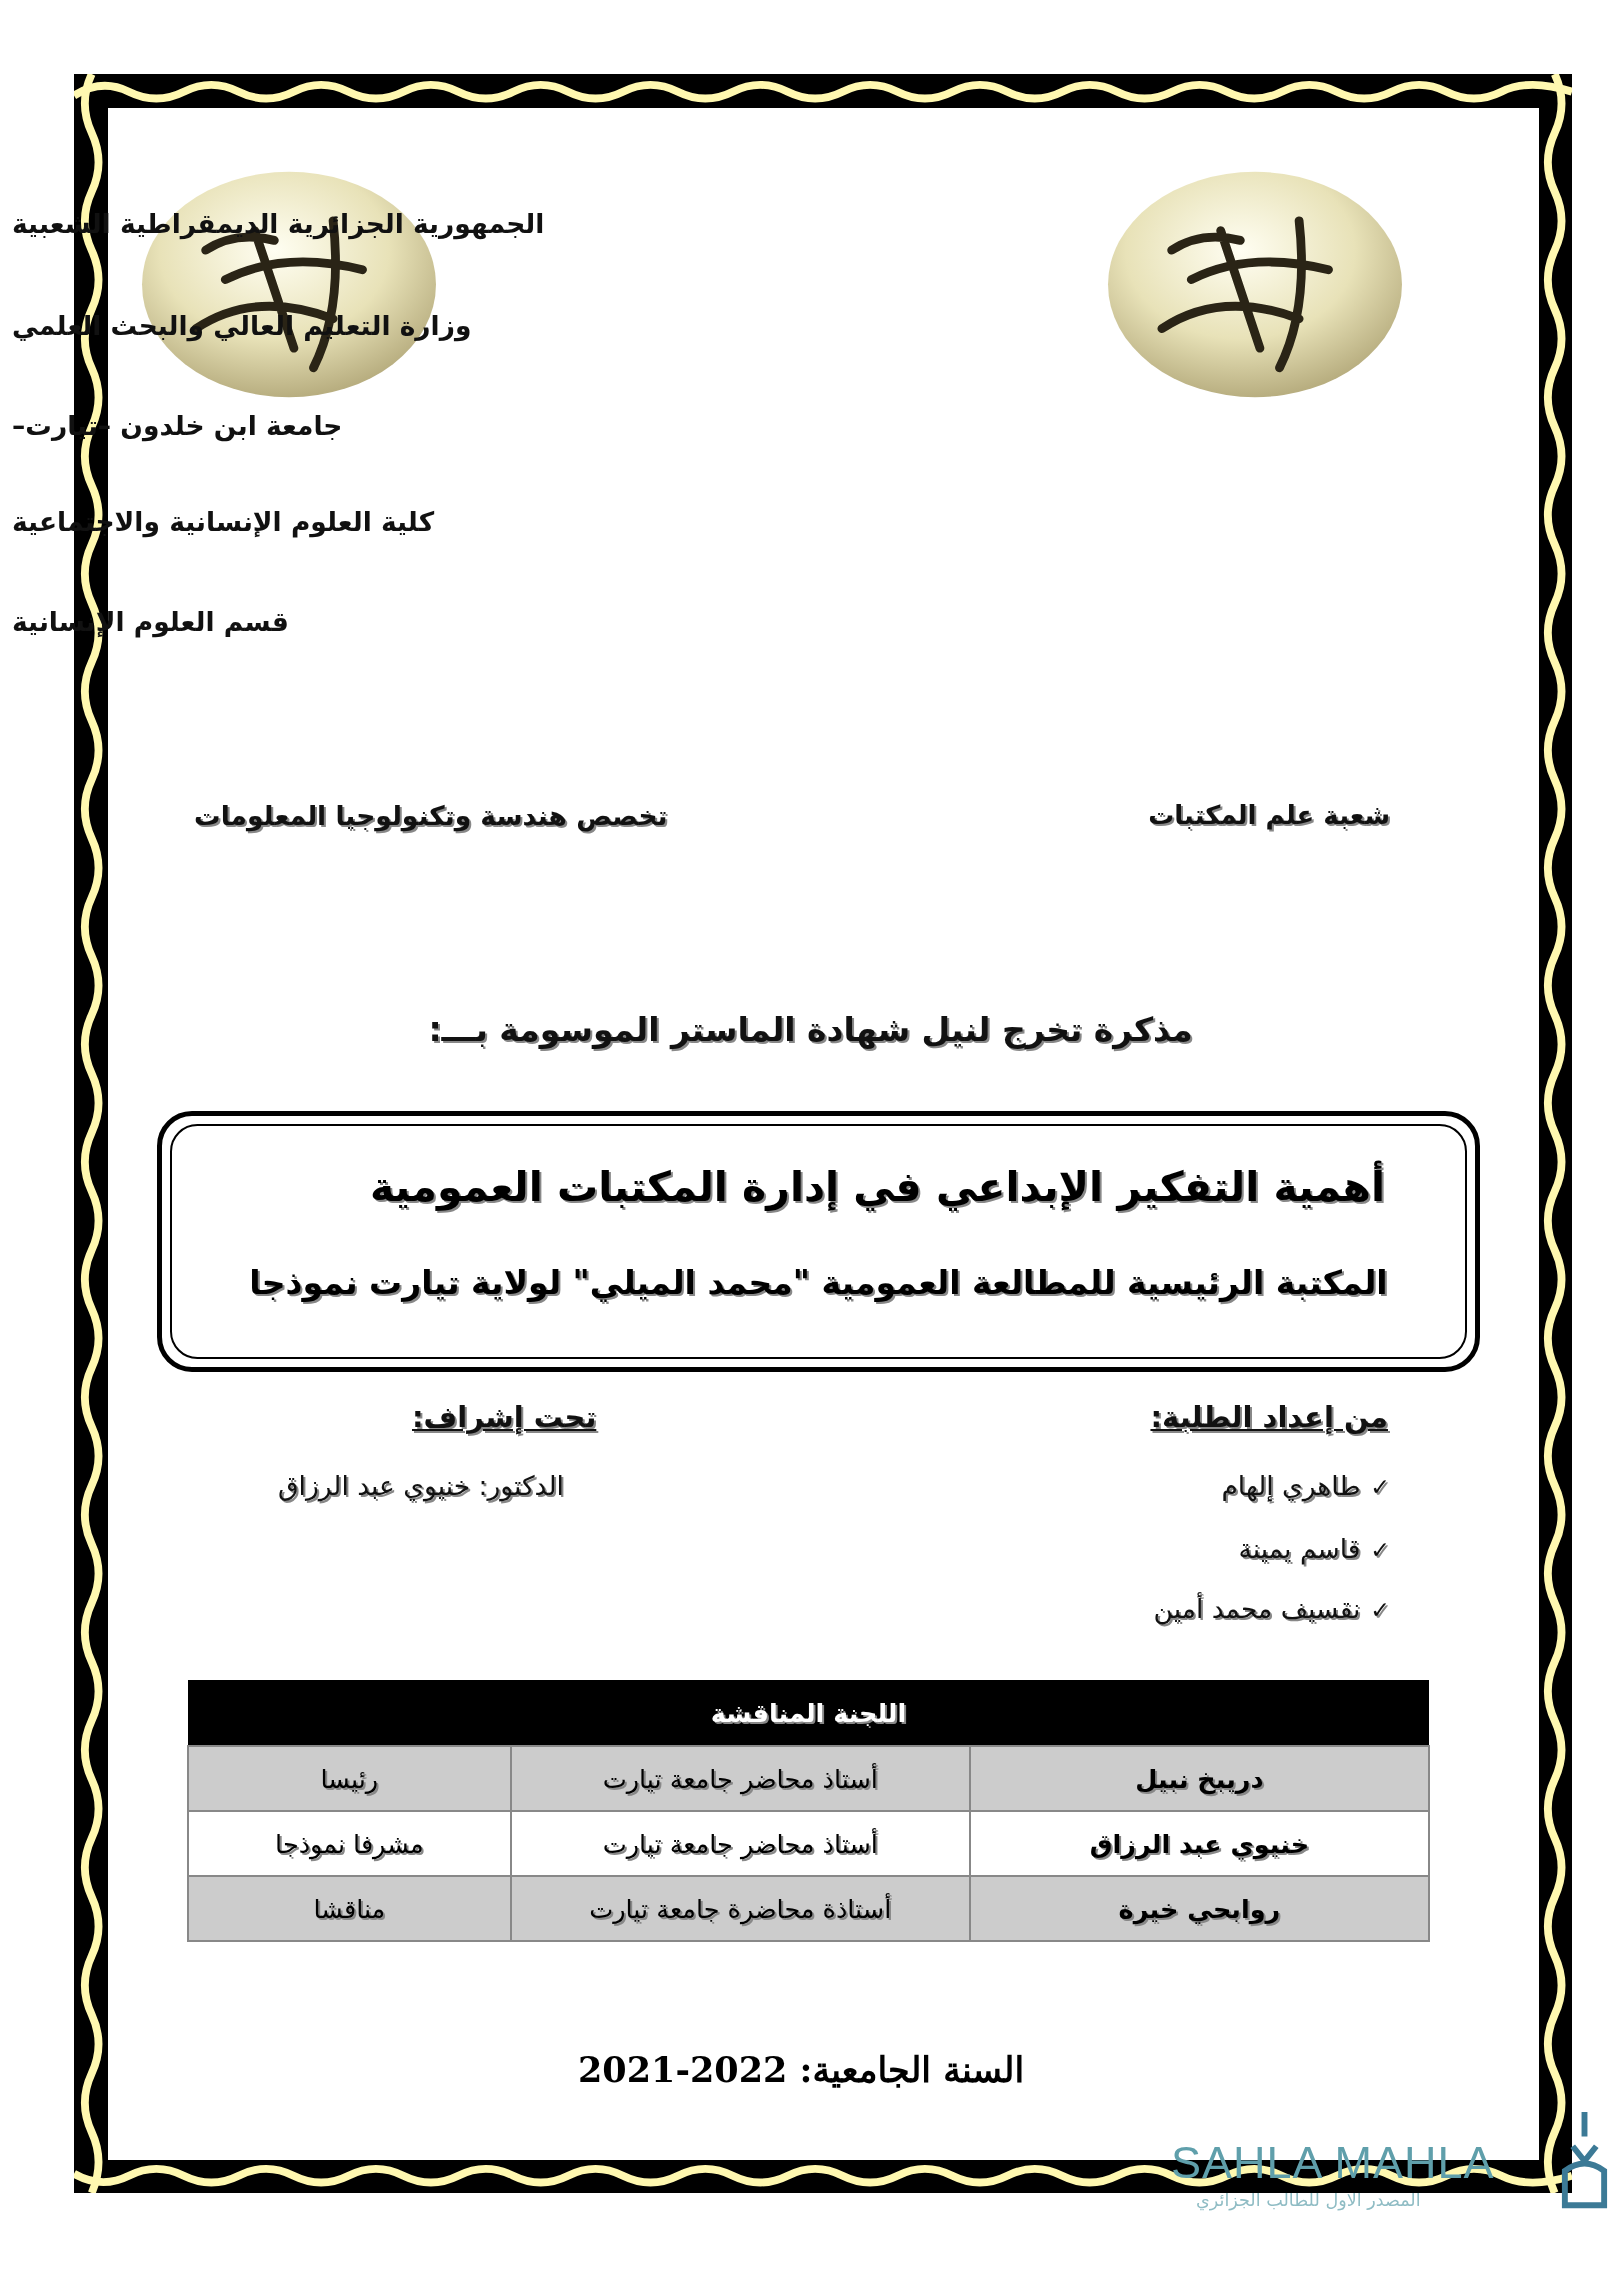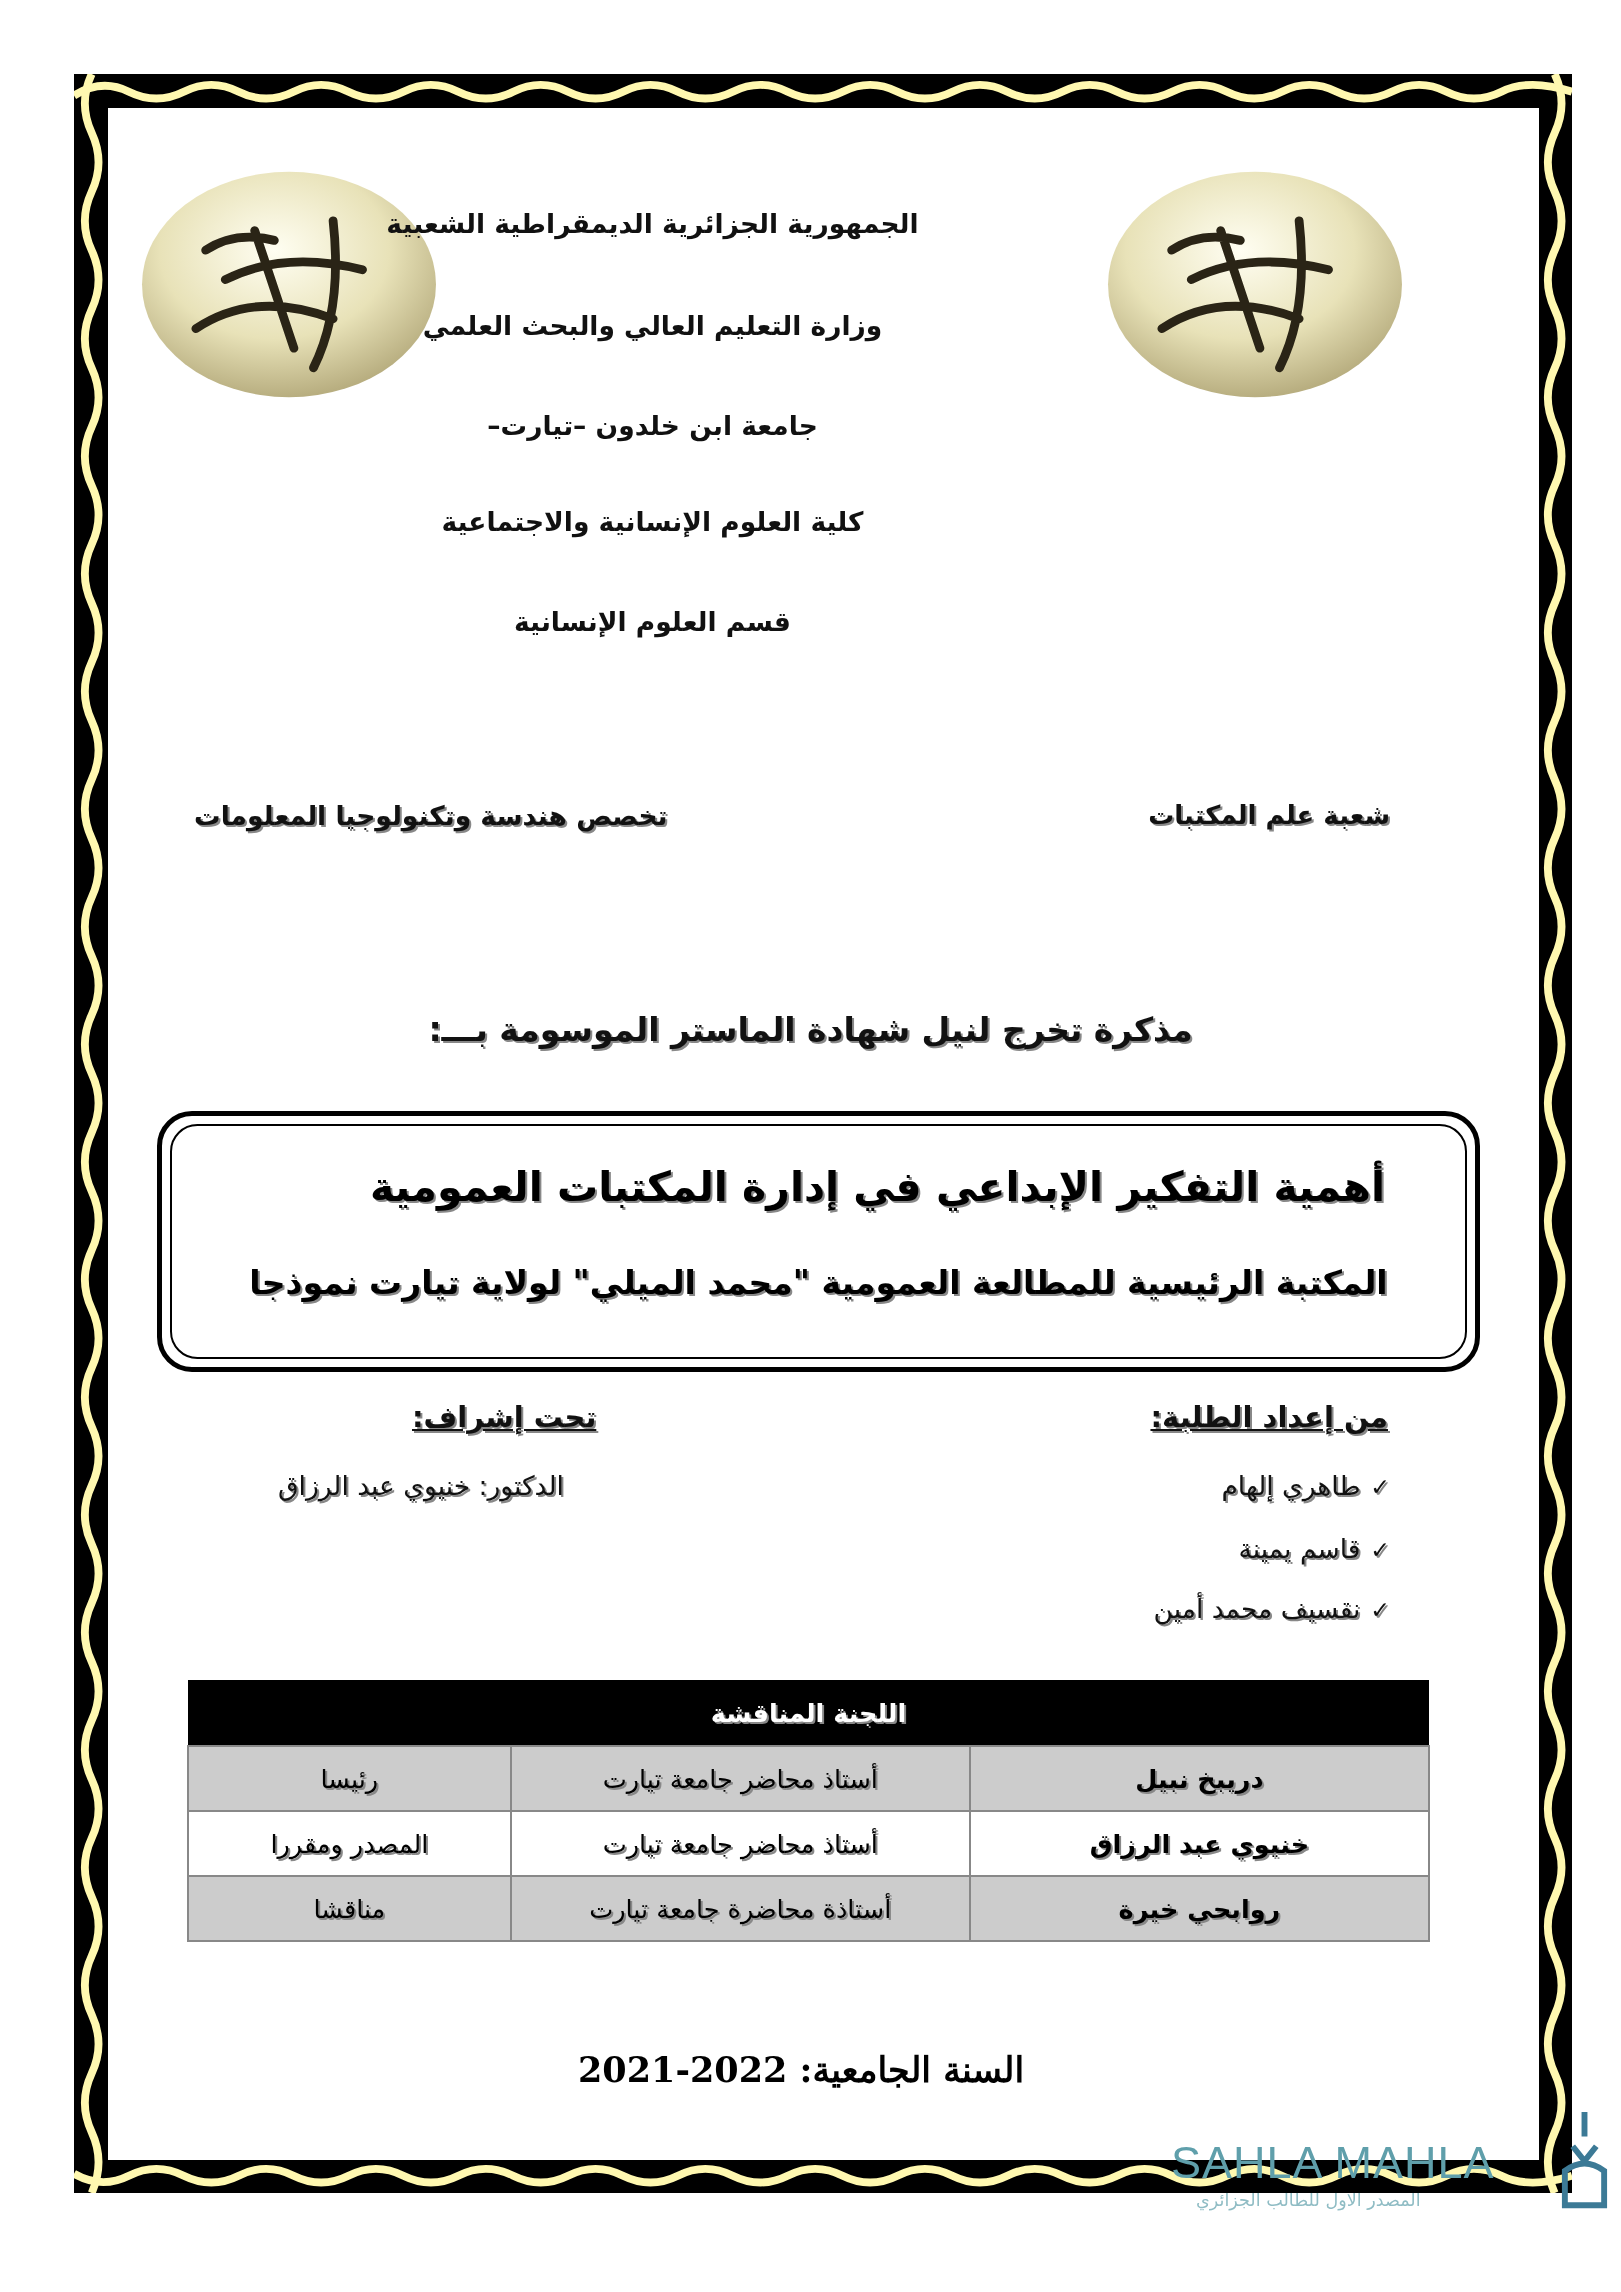--- a/index.html
+++ b/index.html
@@ -3,21 +3,21 @@
 <meta charset="utf-8">
 <style>
   html, body { margin:0; padding:0; background:#ffffff; }
   body { width:1621px; height:2293px; position:relative; overflow:hidden; font-family:"DejaVu Sans", sans-serif; }
   .frame-outer { position:absolute; left:74px; top:74px; width:1498px; height:2119px; background:#000; }
   .frame-inner { position:absolute; left:108px; top:108px; width:1431px; height:2052px; background:#fff; }
   .wave { position:absolute; }
   .wave svg { display:block; }
   .logo { position:absolute; width:304px; height:245px; }
   .logo svg { width:100%; height:100%; }
-  .hdr-line { position:absolute; left:0; width:1305px; text-align:center; font-weight:bold; font-size:26.5px; color:#111; direction:rtl; }
+  .hdr-line { position:absolute; left:0; width:1305px; text-align:left; font-weight:bold; font-size:26.5px; color:#111; direction:rtl;padding-left:12px; }
   .abs { position:absolute; font-weight:bold; color:#111; direction:rtl; }
   .shadow { text-shadow:2px 2px 0 #888; }
   .title-box { position:absolute; left:157px; top:1111px; width:1323px; height:261px; border:5.9px solid #000; border-radius:35px; box-sizing:border-box; }
   .title-box-inner { position:absolute; left:7.8px; top:7.8px; right:7.8px; bottom:7.8px; border:2px solid #000; border-radius:27.4px; }
   .t1 { position:absolute; left:0; right:0; top:47px; text-align:center; font-size:41px; font-weight:bold; direction:rtl; padding-left:118px; }
   .t2 { position:absolute; left:0; right:0; top:147px; text-align:center; font-size:33px; font-weight:bold; direction:rtl; }
   .underline { text-decoration:underline; }
   .check { font-size:23.5px; margin-left:9.8px; }
   table.jury { position:absolute; left:187px; top:1680px; width:1243px; border-collapse:collapse; direction:rtl; font-size:25.5px; }
   table.jury th { background:#000; color:#fff; height:63px; font-weight:bold; font-size:25.5px; }
@@ -123,21 +123,21 @@
         <th colspan="3" class="shadow">اللجنة المناقشة</th>
       </tr>
   <tr class="gray">
     <td class="name shadow">دريبخ نبيل</td>
     <td class="rank shadow">أستاذ محاضر جامعة تيارت</td>
     <td class="role shadow">رئيسا</td>
   </tr>
   <tr class="white">
     <td class="name shadow">خنيوي عبد الرزاق</td>
     <td class="rank shadow">أستاذ محاضر جامعة تيارت</td>
-    <td class="role shadow">المصدر ومقررا</td>
+    <td class="role shadow">مشرفا نموذجا</td>
   </tr>
   <tr class="gray">
     <td class="name shadow">روابحي خيرة</td>
     <td class="rank shadow">أستاذة محاضرة جامعة تيارت</td>
     <td class="role shadow">مناقشا</td>
   </tr>
 </tbody>
   </table>
 
 <div class="year">

